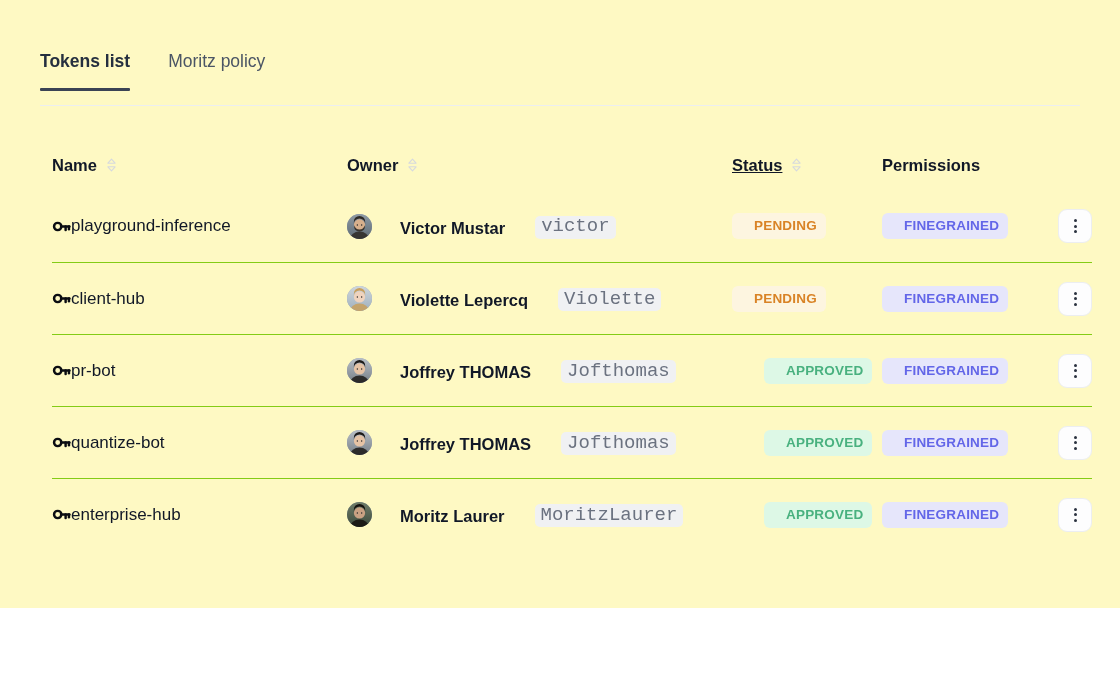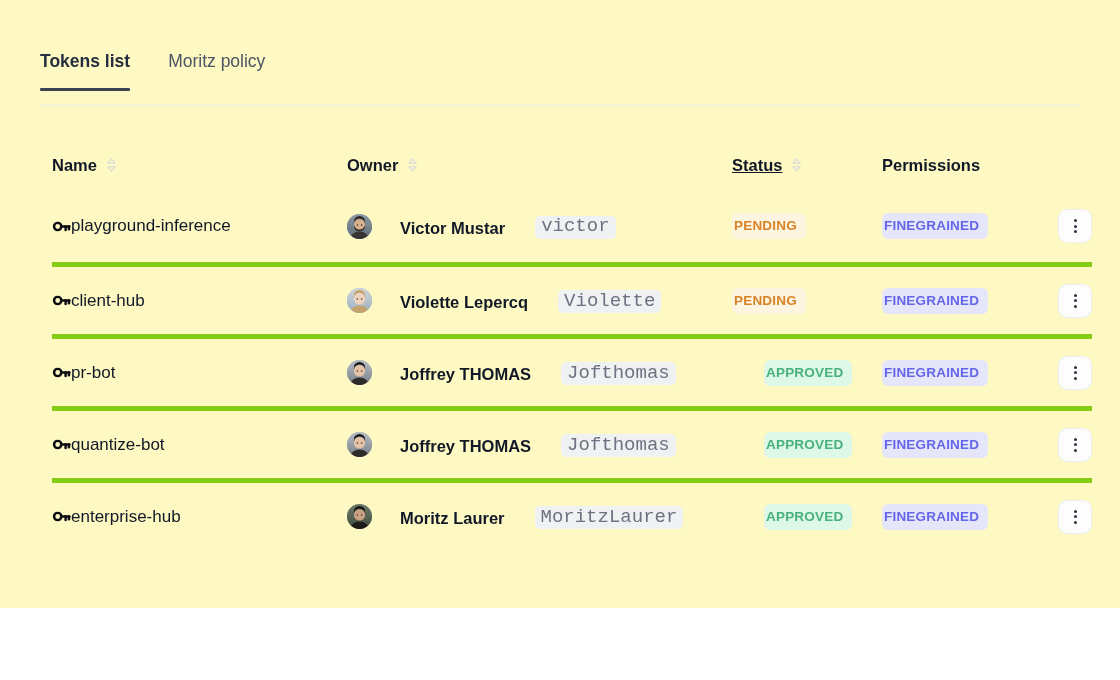--- a/index.html
+++ b/index.html
@@ -100,21 +100,21 @@
     gap: 2px;
     color: #d6d9de;
     cursor: pointer;
   }
   .sort-icon svg { display: block; }
 
   .row {
     display: flex;
     align-items: center;
     height: 72px;
-    border-top: 5px solid #84cc16;
+    border-top: 1px solid #84cc16;
   }
   .row:first-of-type { border-top: none; }
 
   
   .name-cell {
     display: flex;
     align-items: center;
     gap: 0;
   }
   .key-icon {
@@ -167,21 +167,21 @@
     margin-left: 2px;
   }
 
   
   .badge {
     display: inline-block;
     font-size: 13.5px;
     font-weight: 700;
     letter-spacing: 0.2px;
     border-radius: 6px;
-    padding: 5px 9px 6px 2px;
+    padding: 5px 9px 6px 22px;
     line-height: 15px;
     white-space: nowrap;
   }
   .badge-pending  { color: #d98326; background: #fdf5e0; }
   .badge-approved { color: #49b17f; background: #ddf8e6; margin-left: 32px; }
   .badge-finegrained { color: #6366e8; background: #e6e6fb; }
 
   
   .menu-btn {
     width: 34px;

